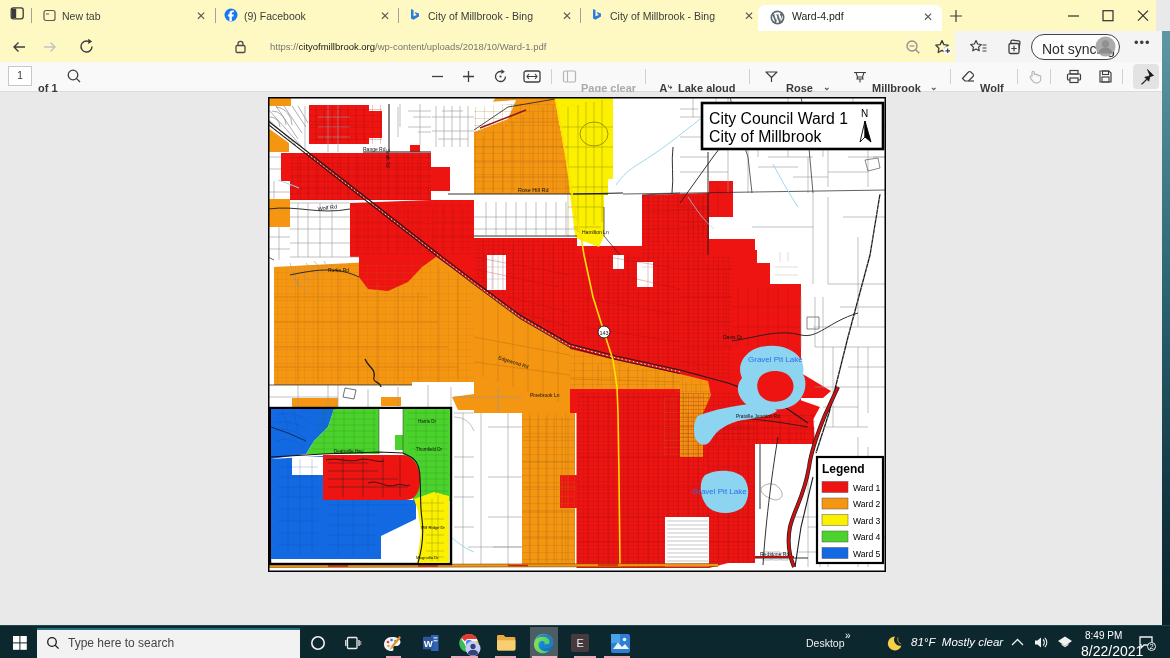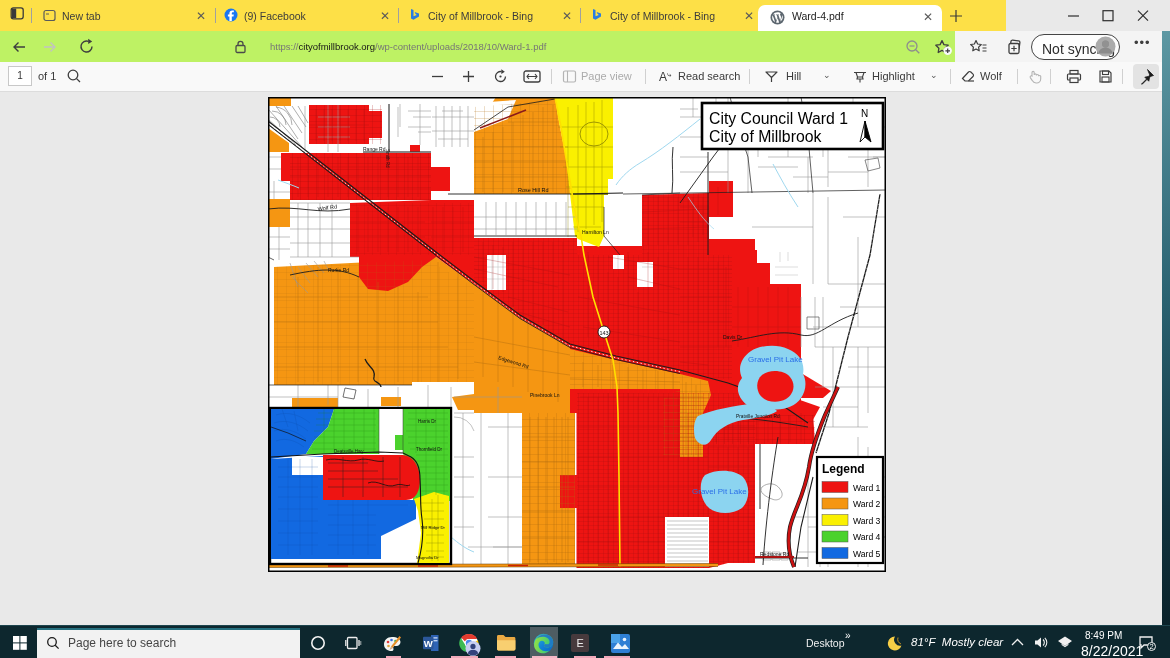--- a/index.html
+++ b/index.html
@@ -1,29 +1,29 @@
 <!DOCTYPE html>
 <html><head>
 <meta charset="utf-8">
 <style>
 html,body{margin:0;padding:0;}
 body{width:1170px;height:658px;overflow:hidden;font-family:"Liberation Sans",sans-serif;}
 .screen{position:relative;width:1170px;height:658px;background:#e9e9e9;}
 .abs{position:absolute;}
 
-.tabbar{left:0;top:0;width:1006px;height:31px;background:#fde047;}
+.tabbar{left:0;top:0;width:1156px;height:31px;background:#fef9c3;}
 .tabtitle{position:absolute;top:10px;font-size:10.5px;color:#3c3c3c;white-space:nowrap;}
 .tsep{position:absolute;top:8px;width:1px;height:15px;background:#a0a0a0;}
 .tclose{position:absolute;top:9px;font-size:12px;color:#5a5a5a;font-family:"Liberation Sans",sans-serif;}
 .activetab{position:absolute;left:758px;top:5px;width:184px;height:26px;background:#fff;border-radius:7px 7px 0 0;}
 
-.addrbar{left:0;top:31px;width:1162px;height:31px;background:#bef264;}
+.addrbar{left:0;top:31px;width:1162px;height:31px;background:#fef9c3;}
 
 .pdfbar{left:0;top:62px;width:1162px;height:29px;background:#f9f9f9;border-bottom:1px solid #dcdcdc;}
-.pbtxt{position:absolute;top:8px;font-size:11px;color:#3a3a3a;white-space:nowrap;}
+.pbtxt{position:absolute;top:20px;font-size:11px;color:#3a3a3a;white-space:nowrap;font-weight:bold;}
 .pbsep{position:absolute;top:7px;width:1px;height:15px;background:#d0d0d0;}
 
 .content{left:0;top:92px;width:1162px;height:533px;background:#e9e9e9;}
 
 .wallstrip{left:1162px;top:31px;width:8px;height:594px;background:linear-gradient(#5d98a3,#2a6271 45%,#123540 80%,#0a222a);}
 
 .taskbar{left:0;top:625px;width:1170px;height:33px;background:#0d272e;border-top:1px solid #1d454e;}
 .searchbox{position:absolute;left:37px;top:2px;width:263px;height:31px;background:#f2f2f2;border-top:2px solid #25707f;}
 .tbtxt{color:#fff;font-size:11px;position:absolute;}
 svg{display:block;}
@@ -155,34 +155,34 @@
     </svg>
     <svg class="abs" style="left:523px;top:7px" width="18" height="15" viewBox="0 0 18 15">
       <rect x="1" y="2" width="16" height="11" rx="2" fill="none" stroke="#3e3e3e" stroke-width="1.3"></rect>
       <path d="M4,7.5 h10 M6,5 L4,7.5 L6,10 M12,5 L14,7.5 L12,10" stroke="#3e3e3e" stroke-width="1.1" fill="none"></path>
     </svg>
     <div class="pbsep" style="left:551px"></div>
     <svg class="abs" style="left:562px;top:7px" width="15" height="15" viewBox="0 0 15 15">
       <rect x="1.5" y="2" width="12" height="11" rx="1.5" fill="none" stroke="#b4b4b4" stroke-width="1.2"></rect>
       <line x1="5.5" y1="2" x2="5.5" y2="13" stroke="#b4b4b4" stroke-width="1.1"></line>
     </svg>
-    <div class="pbtxt" style="left:581px;color:#ababab">Page view</div>
+    <div class="pbtxt" style="left:581px;color:#ababab">Page clear</div>
     <div class="pbsep" style="left:645px"></div>
     <div class="pbtxt" style="left:659px;font-size:12px">A<span style="font-size:8px;vertical-align:4px">⤷</span></div>
-    <div class="pbtxt" style="left:678px">Read search</div>
+    <div class="pbtxt" style="left:678px">Lake aloud</div>
     <div class="pbsep" style="left:749px"></div>
     <svg class="abs" style="left:764px;top:7px" width="15" height="15" viewBox="0 0 15 15">
       <path d="M2,3 H13 L7.5,8.5 Z M7.5,8.5 V13" fill="none" stroke="#3e3e3e" stroke-width="1.2" stroke-linejoin="round"></path>
     </svg>
-    <div class="pbtxt" style="left:786px">Hill</div>
+    <div class="pbtxt" style="left:786px">Rose</div>
     <div class="pbtxt" style="left:823px;font-size:9px;color:#555">⌄</div>
     <svg class="abs" style="left:852px;top:7px" width="16" height="15" viewBox="0 0 16 15">
       <path d="M2,3.5 H14 M4,3.5 L5.5,8 H10.5 L12,3.5 M5.5,8 L5,10 H11 L10.5,8 M8,10 V13.5" fill="none" stroke="#3e3e3e" stroke-width="1.1"></path>
     </svg>
-    <div class="pbtxt" style="left:872px">Highlight</div>
+    <div class="pbtxt" style="left:872px">Millbrook</div>
     <div class="pbtxt" style="left:930px;font-size:9px;color:#555">⌄</div>
     <div class="pbsep" style="left:950px"></div>
     <svg class="abs" style="left:960px;top:7px" width="16" height="15" viewBox="0 0 16 15">
       <path d="M2.5,9.5 L8.5,3 a1.6,1.6 0 0 1 2.3,0 l2.2,2.2 a1.6,1.6 0 0 1 0,2.3 L8.5,12 H5 Z" fill="none" stroke="#3e3e3e" stroke-width="1.2"></path>
       <line x1="8.5" y1="12" x2="14" y2="12" stroke="#3e3e3e" stroke-width="1.2"></line>
     </svg>
     <div class="pbtxt" style="left:980px">Wolf</div>
     <div class="pbsep" style="left:1017px"></div>
     <svg class="abs" style="left:1028px;top:7px" width="15" height="15" viewBox="0 0 15 15">
       <path d="M4,7 V3.5 a1.1,1.1 0 0 1 2.2,0 V6 a1.1,1.1 0 0 1 2.2,0 V6.6 a1.1,1.1 0 0 1 2.2,0 V7.2 a1.1,1.1 0 0 1 2.1,0 V10 a4,4 0 0 1 -4,4 H8 A4.5,4.5 0 0 1 4.3,11.6 L2.3,8.6 a1.2,1.2 0 0 1 1.7,-1.6 Z" fill="none" stroke="#b4b4b4" stroke-width="1.1"></path>
@@ -529,21 +529,21 @@
       <rect x="0" y="0" width="6.4" height="6.4" fill="#fff"></rect>
       <rect x="7.4" y="0" width="6.4" height="6.4" fill="#fff"></rect>
       <rect x="0" y="7.4" width="6.4" height="6.4" fill="#fff"></rect>
       <rect x="7.4" y="7.4" width="6.4" height="6.4" fill="#fff"></rect>
     </svg>
     <div class="searchbox"></div>
     <svg class="abs" style="left:46px;top:10px" width="14" height="14" viewBox="0 0 14 14">
       <circle cx="6" cy="6" r="4.3" fill="none" stroke="#1b1b1b" stroke-width="1.3"></circle>
       <line x1="9.2" y1="9.2" x2="12.6" y2="12.6" stroke="#1b1b1b" stroke-width="1.3"></line>
     </svg>
-    <div style="position:absolute;left:68px;top:10px;font-size:12px;color:#454545;">Page here to search</div>
+    <div style="position:absolute;left:68px;top:10px;font-size:12px;color:#454545;">Type here to search</div>
 
     <svg class="abs" style="left:310px;top:9px" width="16" height="16" viewBox="0 0 16 16">
       <circle cx="8" cy="8" r="6.2" fill="none" stroke="#f2f2f2" stroke-width="1.6"></circle>
     </svg>
 
     <svg class="abs" style="left:345px;top:9px" width="17" height="16" viewBox="0 0 17 16">
       <rect x="2.5" y="2.5" width="9.5" height="11" rx="1" fill="none" stroke="#ededed" stroke-width="1.3"></rect>
       <path d="M0.8,5 V11 M14,5 V11" stroke="#ededed" stroke-width="1.3"></path>
       <path d="M14.8,7 h1.6 M14.8,9 h1.6" stroke="#ededed" stroke-width="1.1"></path>
     </svg>

